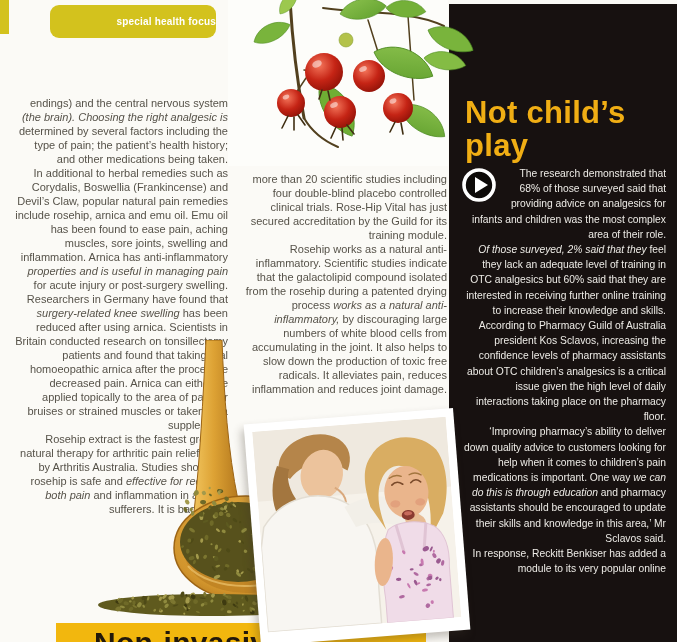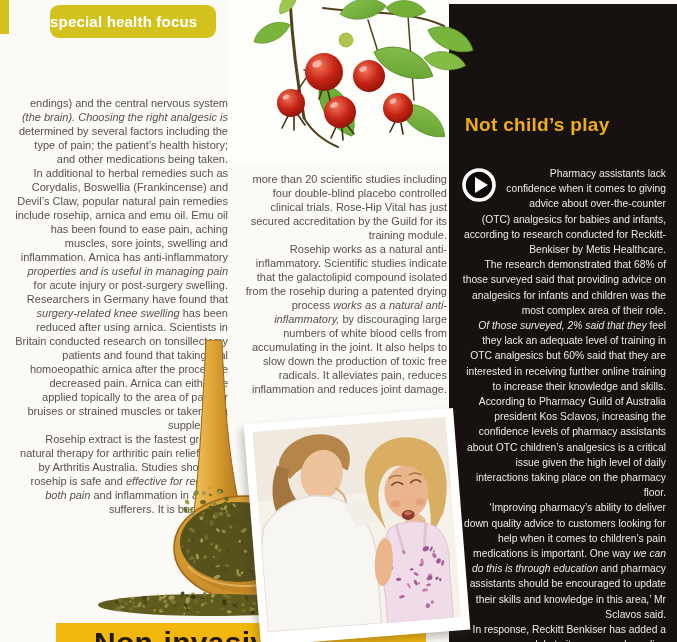--- a/index.html
+++ b/index.html
@@ -8,22 +8,22 @@
     position:relative; width:677px; height:642px; overflow:hidden;
     background:#fbfaf6; font-family:"Liberation Sans", sans-serif;
   }
   .it { font-style:italic; }
 
   
   .edge-tab { position:absolute; left:0; top:0; width:9px; height:34px; background:var(--tag-yellow); }
   .tag-box {
     position:absolute; left:50px; top:5px; width:166px; height:33px;
     background:var(--tag-yellow); border-radius:9px;
-    display:flex; align-items:center; justify-content:flex-start;
-    color:#fff; font-weight:bold; font-size:15px; letter-spacing:.2px;
+    display:flex; align-items:center; justify-content:flex-end;
+    color:#fff; font-weight:bold; font-size:10px; letter-spacing:.2px;
   }
   .topic {
     position:absolute; left:50px; top:45px; width:166px; text-align:center;
     color:var(--tag-yellow); font-size:12.5px;
   }
 
   
   .col { position:absolute; color:var(--body-text); font-size:11px; line-height:14px; }
   .col.left { left:14px; top:96px; width:214px; }
   .col.mid  { left:238px; top:172px; width:209px; }
@@ -46,22 +46,22 @@
   .photo {
     position:absolute; left:252px; top:416px; width:210px; height:222px;
     background:#fff; padding:8px 8px 13px 8px; transform:rotate(-4.5deg);
     box-shadow:-3px 5px 9px rgba(60,50,40,.3); z-index:5;
   }
   .photo svg { display:block; }
 
   
   .sidebar { position:absolute; left:449px; top:4px; width:228px; height:638px; background:var(--sidebar-bg); z-index:1; overflow:hidden; }
   .sb-title {
-    position:absolute; left:16px; top:100px; width:175px;
-    color:var(--sidebar-heading); font-size:19px; line-height:42px; font-weight:bold; letter-spacing:.3px;
+    position:absolute; left:16px; top:92px; width:175px;
+    color:var(--sidebar-heading); font-size:31px; line-height:33px; font-weight:bold; letter-spacing:.3px;
   }
   .sb-body {
     position:absolute; left:12px; top:162px; width:205px;
     color:var(--sidebar-text); font-size:10.3px; line-height:15.2px;
   }
   .sb-body .para.indent { text-indent:9px; }
   .play-icon { float:left; width:36px; height:36px; margin:1px 8px 3px 0; }
 
   
   .banner {
@@ -395,21 +395,20 @@
   <div class="sidebar">
     <h2 class="sb-title">Not child’s play</h2>
     <div class="sb-body">
       <span class="play-icon">
         <svg width="36" height="36" viewBox="0 0 36 36">
           <circle cx="18" cy="18" r="15" fill="#0d0a08" stroke="#ffffff" stroke-width="3.6"></circle>
           <polygon points="14,10 27,18 14,26" fill="#ffffff"></polygon>
         </svg>
       </span>
       <div>
-          <p class="para"><span>Pharmacy assistants lack confidence when it comes to giving advice about over-the-counter (OTC) analgesics for babies and infants, according to research conducted for Reckitt-Benkiser by Metis Healthcare.</span></p>
           <p class="para indent"><span>The research demonstrated that 68% of those surveyed said that providing advice on analgesics for infants and children was the most complex area of their role.</span></p>
           <p class="para indent"><span class="it">Of those surveyed, 2% said that they </span><span>feel they lack an adequate level of training in OTC analgesics but 60% said that they are interested in receiving further online training to increase their knowledge and skills.</span></p>
           <p class="para indent"><span>According to Pharmacy Guild of Australia president Kos Sclavos, increasing the confidence levels of pharmacy assistants about OTC children’s analgesics is a critical issue given the high level of daily interactions taking place on the pharmacy floor.</span></p>
           <p class="para indent"><span>‘Improving pharmacy’s ability to deliver down quality advice to customers looking for help when it comes to children’s pain medications is important. One way </span><span class="it">we can do this is through education </span><span>and pharmacy assistants should be encouraged to update their skills and knowledge in this area,’ Mr Sclavos said.</span></p>
           <p class="para indent"><span>In response, Reckitt Benkiser has added a module to its very popular online</span></p>
         </div>
     </div>
   </div>
 
   <div class="banner">

